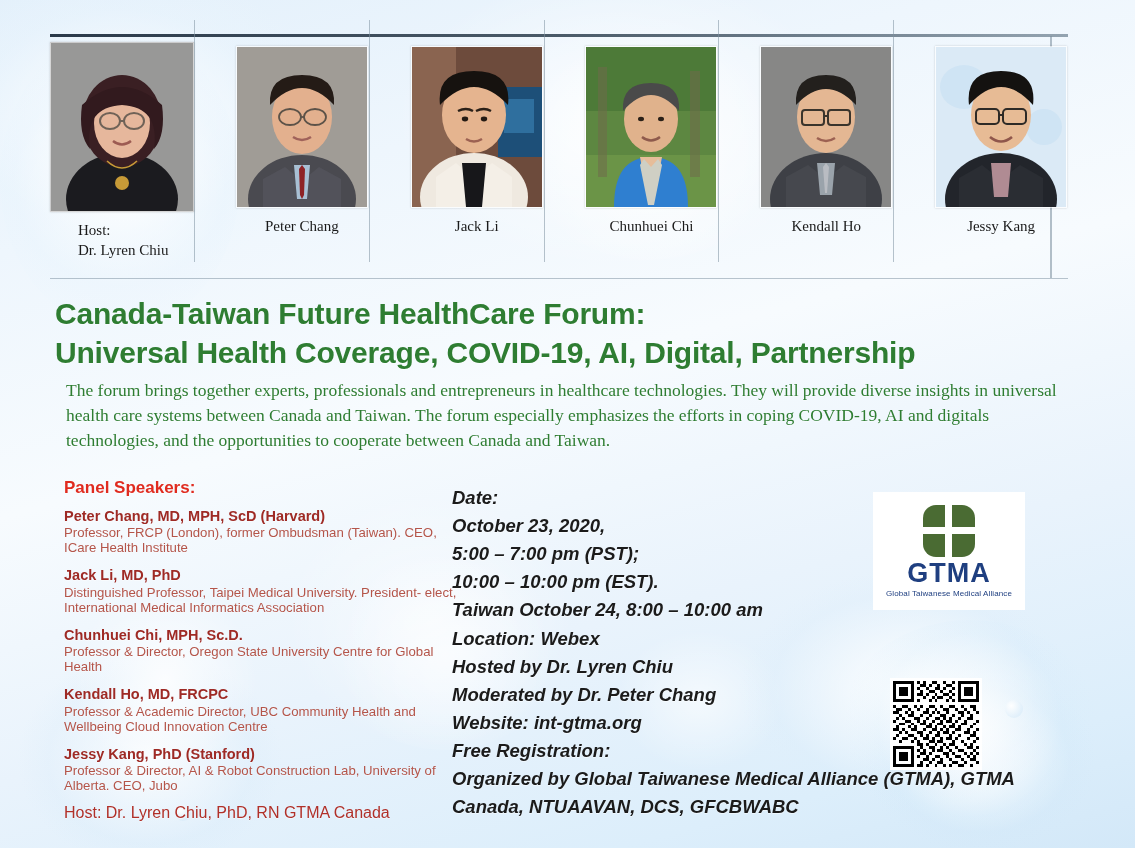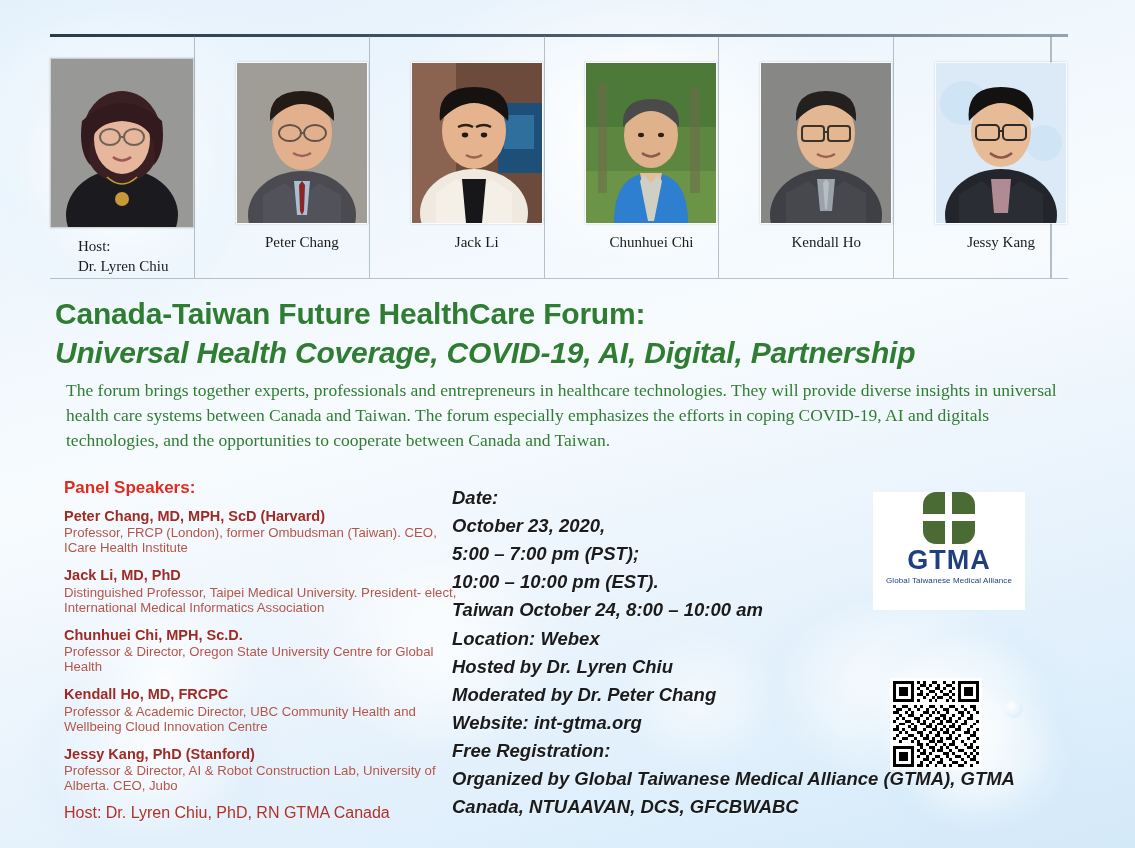--- a/index.html
+++ b/index.html
@@ -25,21 +25,21 @@
   .topline{
     position:absolute;left:50px;top:34px;width:1018px;height:3px;
     background:linear-gradient(90deg,#2b3a4a,#4a5a68 50%,#93a3b0);
   }
   .vline-right{
     position:absolute;left:1050px;top:36px;width:2px;height:242px;
     background:rgba(120,140,155,0.55);
   }
   
   .photoband{
-    position:absolute;left:50px;top:36px;width:1018px;height:242px;
+    position:absolute;left:50px;top:20px;width:1018px;height:242px;
     display:flex;
     gap:40px;
   }
   .cell{
     position:relative;flex:1;display:flex;flex-direction:column;
     align-items:center;justify-content:flex-start;
     border-right:1px solid rgba(125,145,160,0.55);
   }
   .cell:first-child{border-left:none;}
   .cell:last-child{border-right:none;}
@@ -60,21 +60,21 @@
     position:absolute;left:50px;top:278px;width:1018px;height:1px;
     background:rgba(120,140,155,0.5);
   }
   
   .title{
     position:absolute;left:55px;top:294px;width:1050px;
     color:#2e7d32;font-weight:bold;font-size:30px;line-height:1.3;
     letter-spacing:-0.2px;
     text-shadow:0 1px 0 rgba(255,255,255,0.55);
   }
-  .title .l2{display:block;font-style:italic;}
+  .title .l2{display:block;}
   
   .intro{
     position:absolute;left:66px;top:378px;width:1000px;
     font-family:"Liberation Serif", serif;
     color:#2e7d32;font-size:17.5px;line-height:1.42;
     text-shadow:0 1px 0 rgba(255,255,255,0.5);
   }
   
   .speakers{position:absolute;left:64px;top:478px;width:400px;}
   .sp-head{
@@ -99,21 +99,21 @@
     position:absolute;left:452px;top:484px;width:600px;
     color:#1b1b1b;font-weight:bold;font-style:italic;
     font-size:18.5px;line-height:1.52;
     text-shadow:0 1px 0 rgba(255,255,255,0.5);
   }
   .details div{white-space:nowrap;}
   
   .logo{
     position:absolute;left:873px;top:492px;width:152px;height:118px;
     background:#ffffff;display:flex;flex-direction:column;
-    align-items:center;justify-content:flex-start;
+    align-items:center;justify-content:center;
   }
   .logo-mark{
     width:52px;height:52px;border-radius:13px;background:#4a6b33;
     position:relative;overflow:hidden;
   }
   .logo-mark:before{
     content:"";position:absolute;left:0;top:22px;width:100%;height:7px;background:#fff;
   }
   .logo-mark:after{
     content:"";position:absolute;top:0;left:22px;width:7px;height:100%;background:#fff;

